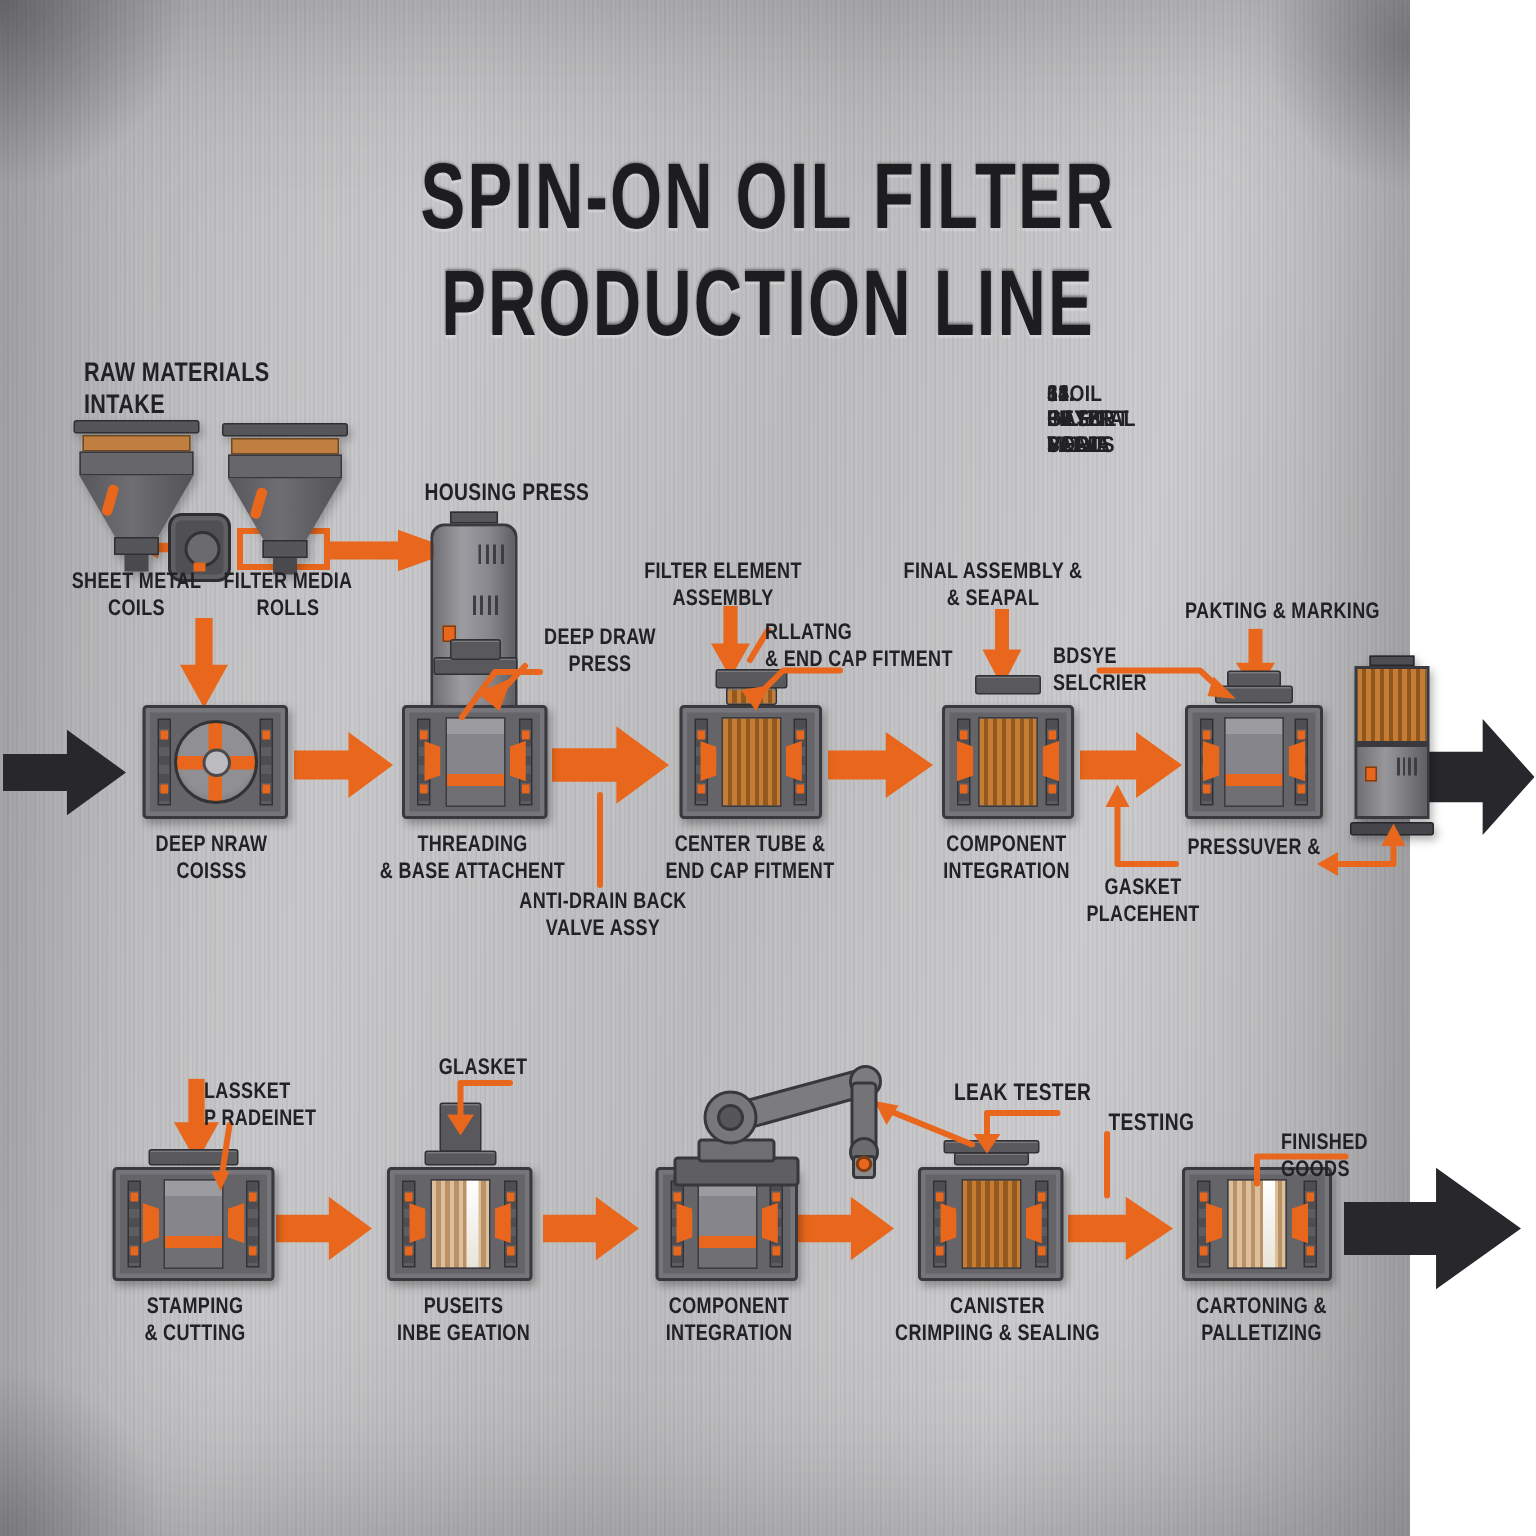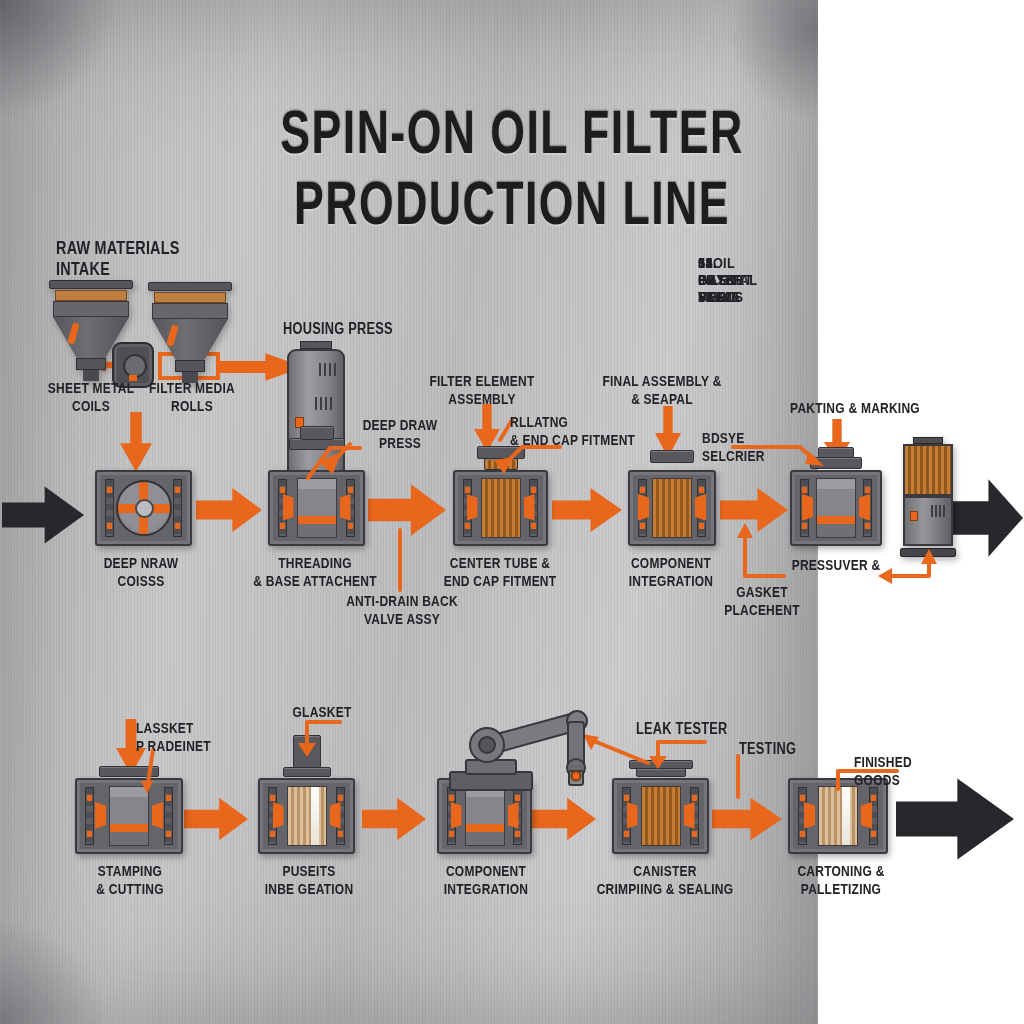--- a/index.html
+++ b/index.html
@@ -1,17 +1,17 @@
 <!DOCTYPE html>
 <html><head>
 <meta charset="utf-8">
 <style>
   html,body{margin:0;padding:0}
   body{width:1024px;height:1024px;overflow:hidden;font-family:"Liberation Sans",sans-serif}
-  #stage{position:relative;width:818px;height:1024px;
+  #stage{position:relative;width:940px;height:1024px;
     background:
       radial-gradient(circle at 0% 0%, rgba(40,40,45,.45), transparent 9%),
       radial-gradient(circle at 100% 3%, rgba(40,40,45,.35), transparent 7%),
       radial-gradient(circle at 0% 100%, rgba(40,40,45,.30), transparent 8%),
       repeating-linear-gradient(90deg, rgba(255,255,255,.06) 0 2px, rgba(110,110,116,.07) 2px 3px, rgba(255,255,255,.03) 3px 5px, rgba(90,90,96,.06) 5px 6px),
       linear-gradient(100deg,#b4b4b6 0%,#c6c6c8 28%,#bababc 52%,#cacacc 74%,#aeaeb0 100%);
     box-shadow:inset 0 0 130px rgba(55,55,60,.38);
   }
   #stage *{position:absolute;box-sizing:border-box}
   .lbl{font-weight:bold;font-size:15px;line-height:1.18;color:#222226;white-space:pre-line;

